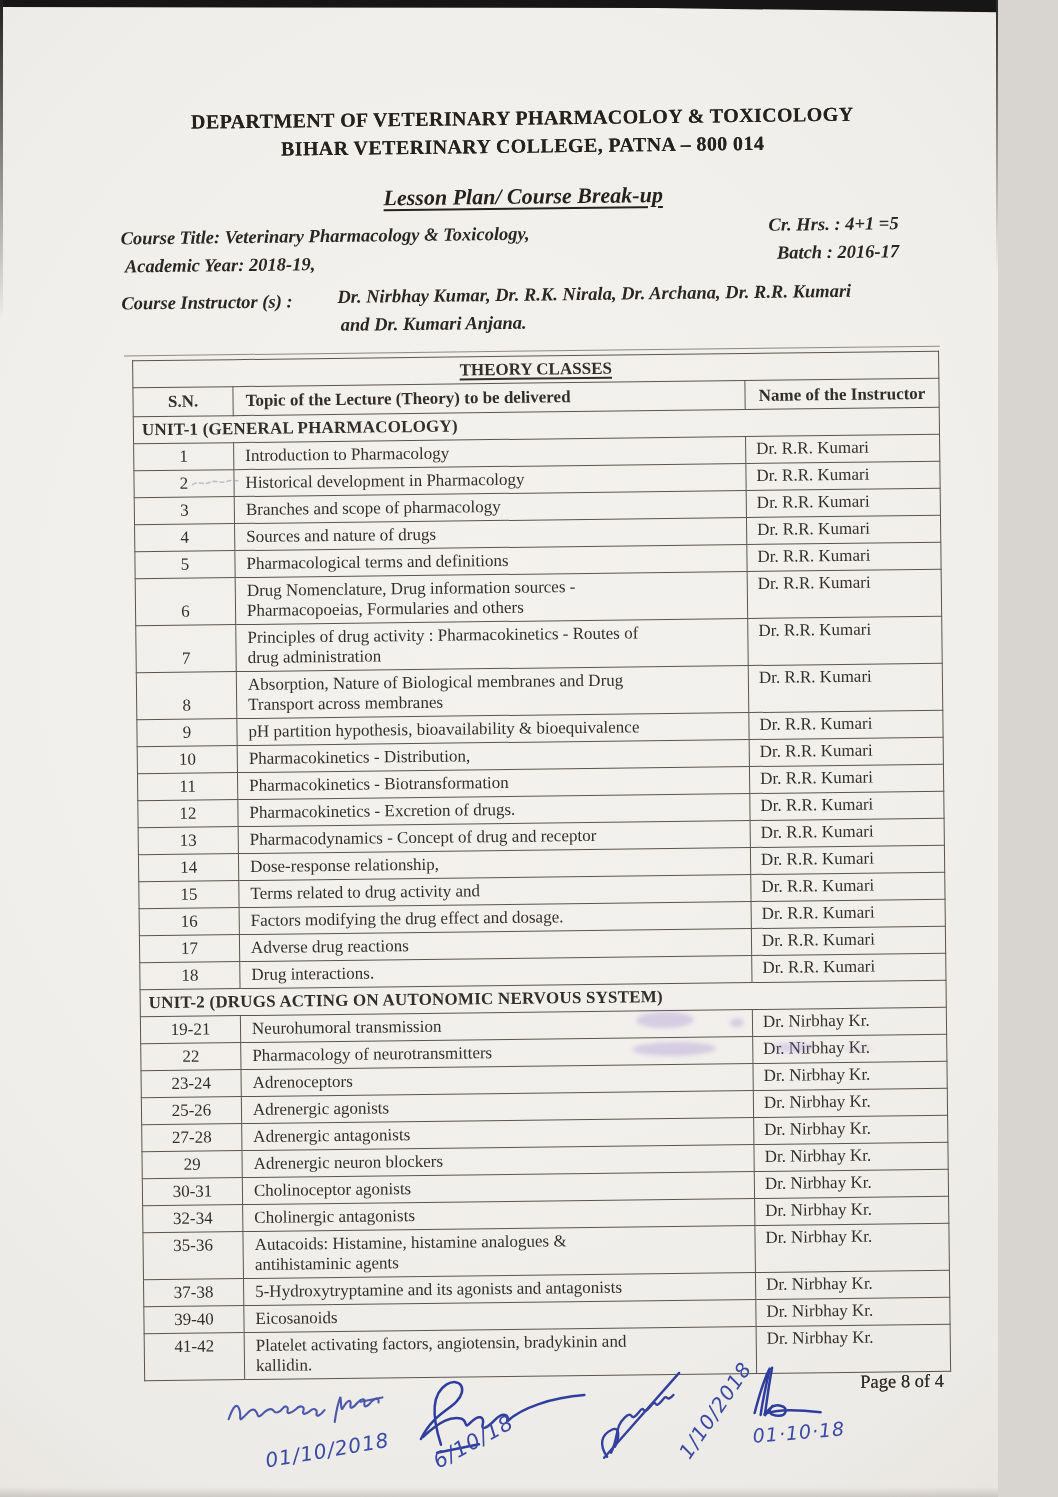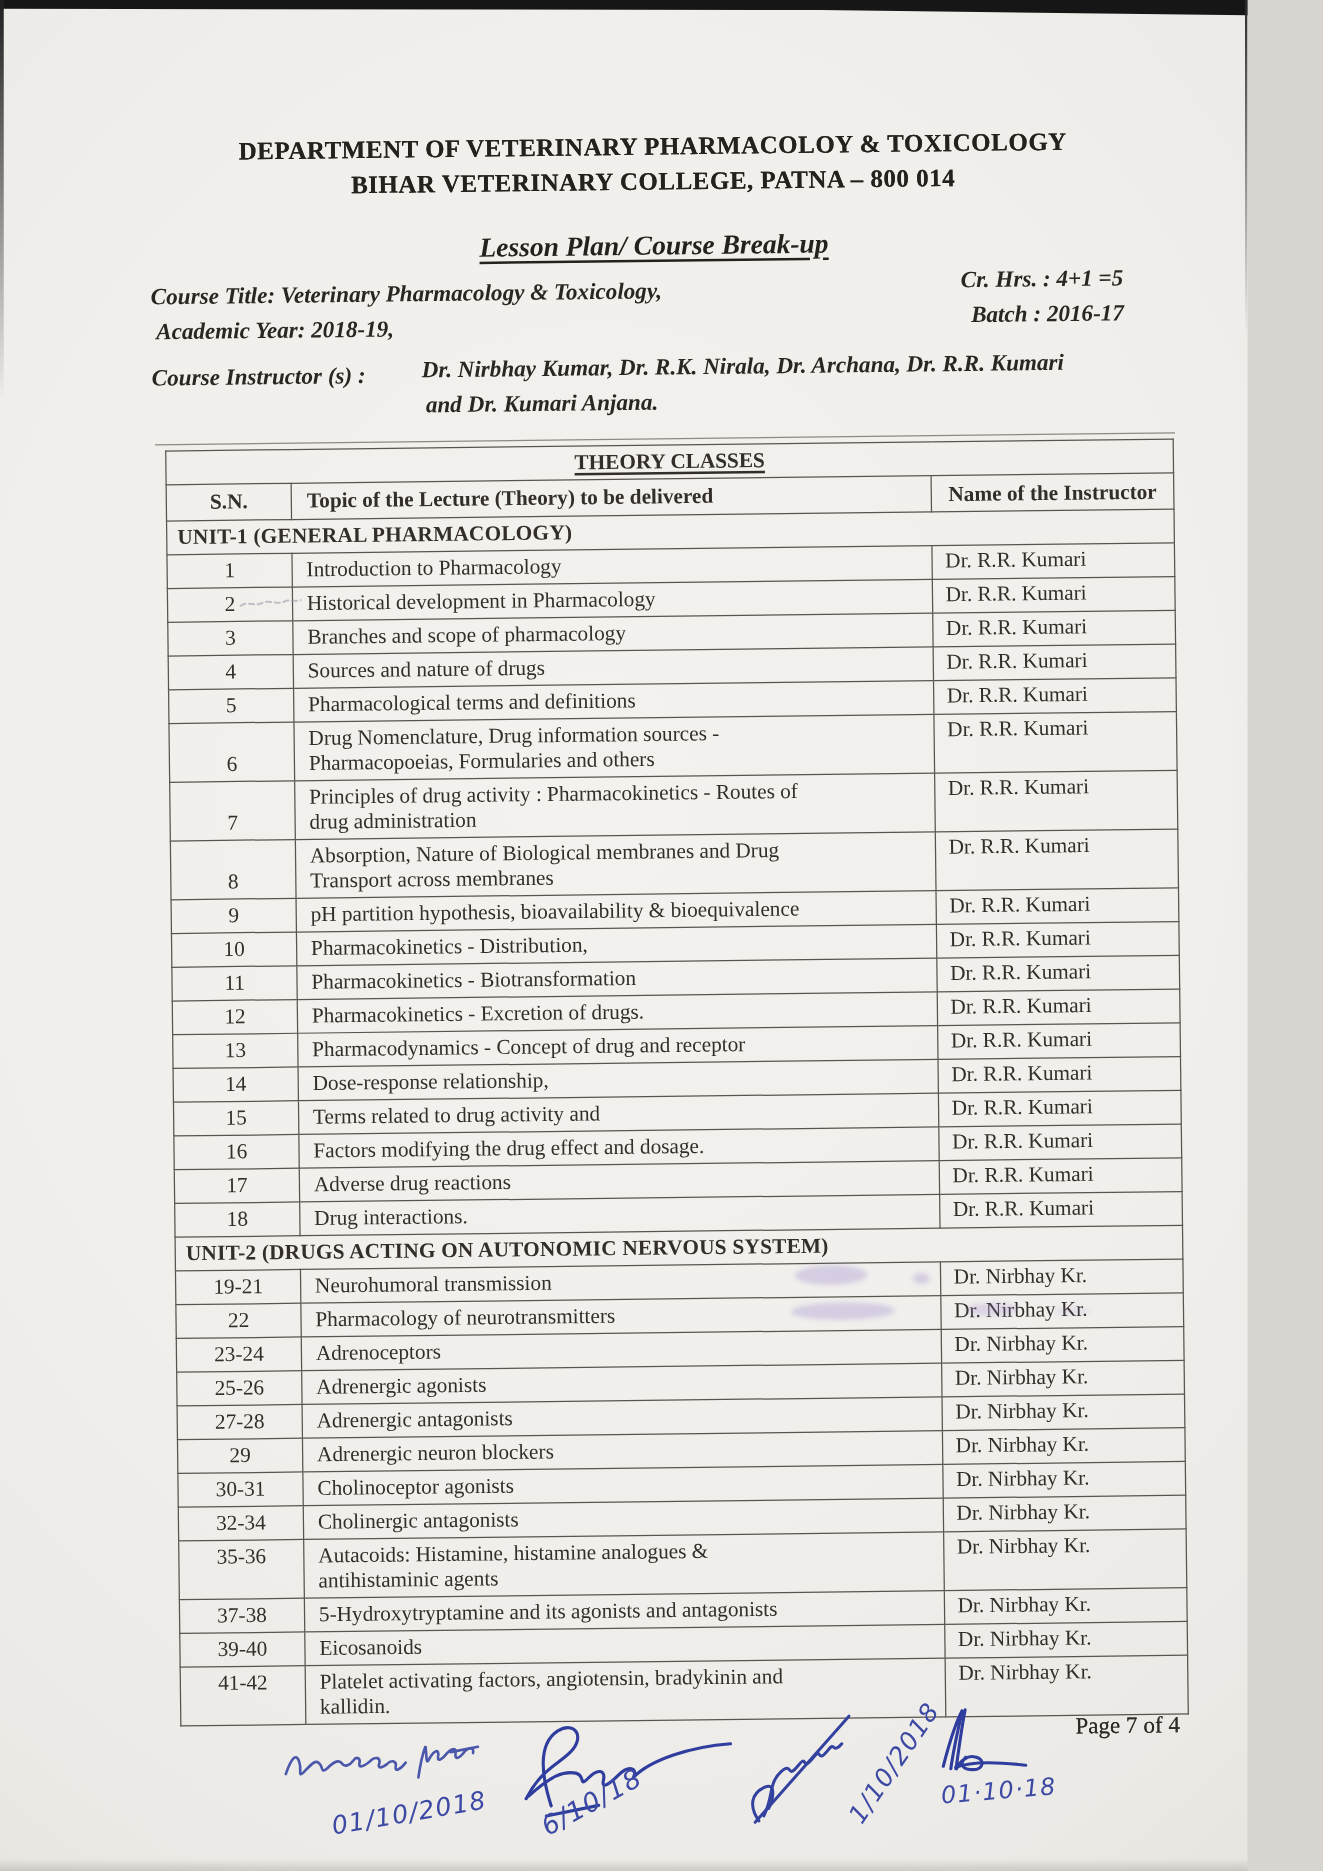--- a/index.html
+++ b/index.html
@@ -260,21 +260,21 @@
     <div class="smudge" style="left:632px;top:1014px;width:58px;height:16px;"></div>
     <div class="smudge" style="left:726px;top:1021px;width:14px;height:9px;"></div>
     <div class="smudge" style="left:628px;top:1044px;width:84px;height:14px;"></div>
     <div class="smudge" style="left:768px;top:1046px;width:42px;height:10px;opacity:.8;"></div>
     <div class="smudge" style="left:838px;top:1050px;width:30px;height:6px;opacity:.5;"></div>
 
     <svg class="pencil-svg" width="54" height="18" viewBox="0 0 54 18">
       <path d="M3,11 C9,7 14,12 20,9 C26,6 32,11 38,8 C43,6 48,9 51,7" fill="none" stroke="#9a97a8" stroke-width="1.6" stroke-dasharray="4 3" stroke-linecap="round"></path>
     </svg>
 
-    <div class="page-label ink">Page 7 of 4</div>
+    <div class="page-label ink">Page 8 of 4</div>
 
     <svg class="sig-svg" width="840" height="135" viewBox="0 0 840 135">
 
       <g stroke="#4a57aa" stroke-width="2.1" fill="none" stroke-linecap="round">
         <path d="M80,60 c5,-14 9,-17 11,-9 c2,6 -2,13 4,7 c5,-5 9,-10 12,-6 c3,3 1,8 6,4 c4,-4 9,-8 12,-4 c2,3 6,2 9,-2 c3,-4 6,-2 5,2 c-1,4 3,3 8,-1 c5,-5 9,-3 8,1 c-2,5 2,4 6,1 c4,-4 8,-2 7,2 c-1,5 4,2 8,-3"></path>
         <path d="M186,64 c2,-13 4,-20 6,-25 c1,8 0,16 3,10 c4,-7 8,-8 7,-2 c-1,5 3,3 7,-2 c4,-4 8,-5 7,0 c-1,6 3,4 7,-1 c4,-4 8,-4 7,1"></path>
         <path d="M212,44 l22,-4"></path>
       </g>
       <text class="sig-date" x="116" y="102" font-size="20" transform="rotate(-9 160 96)">01/10/2018</text>
 

